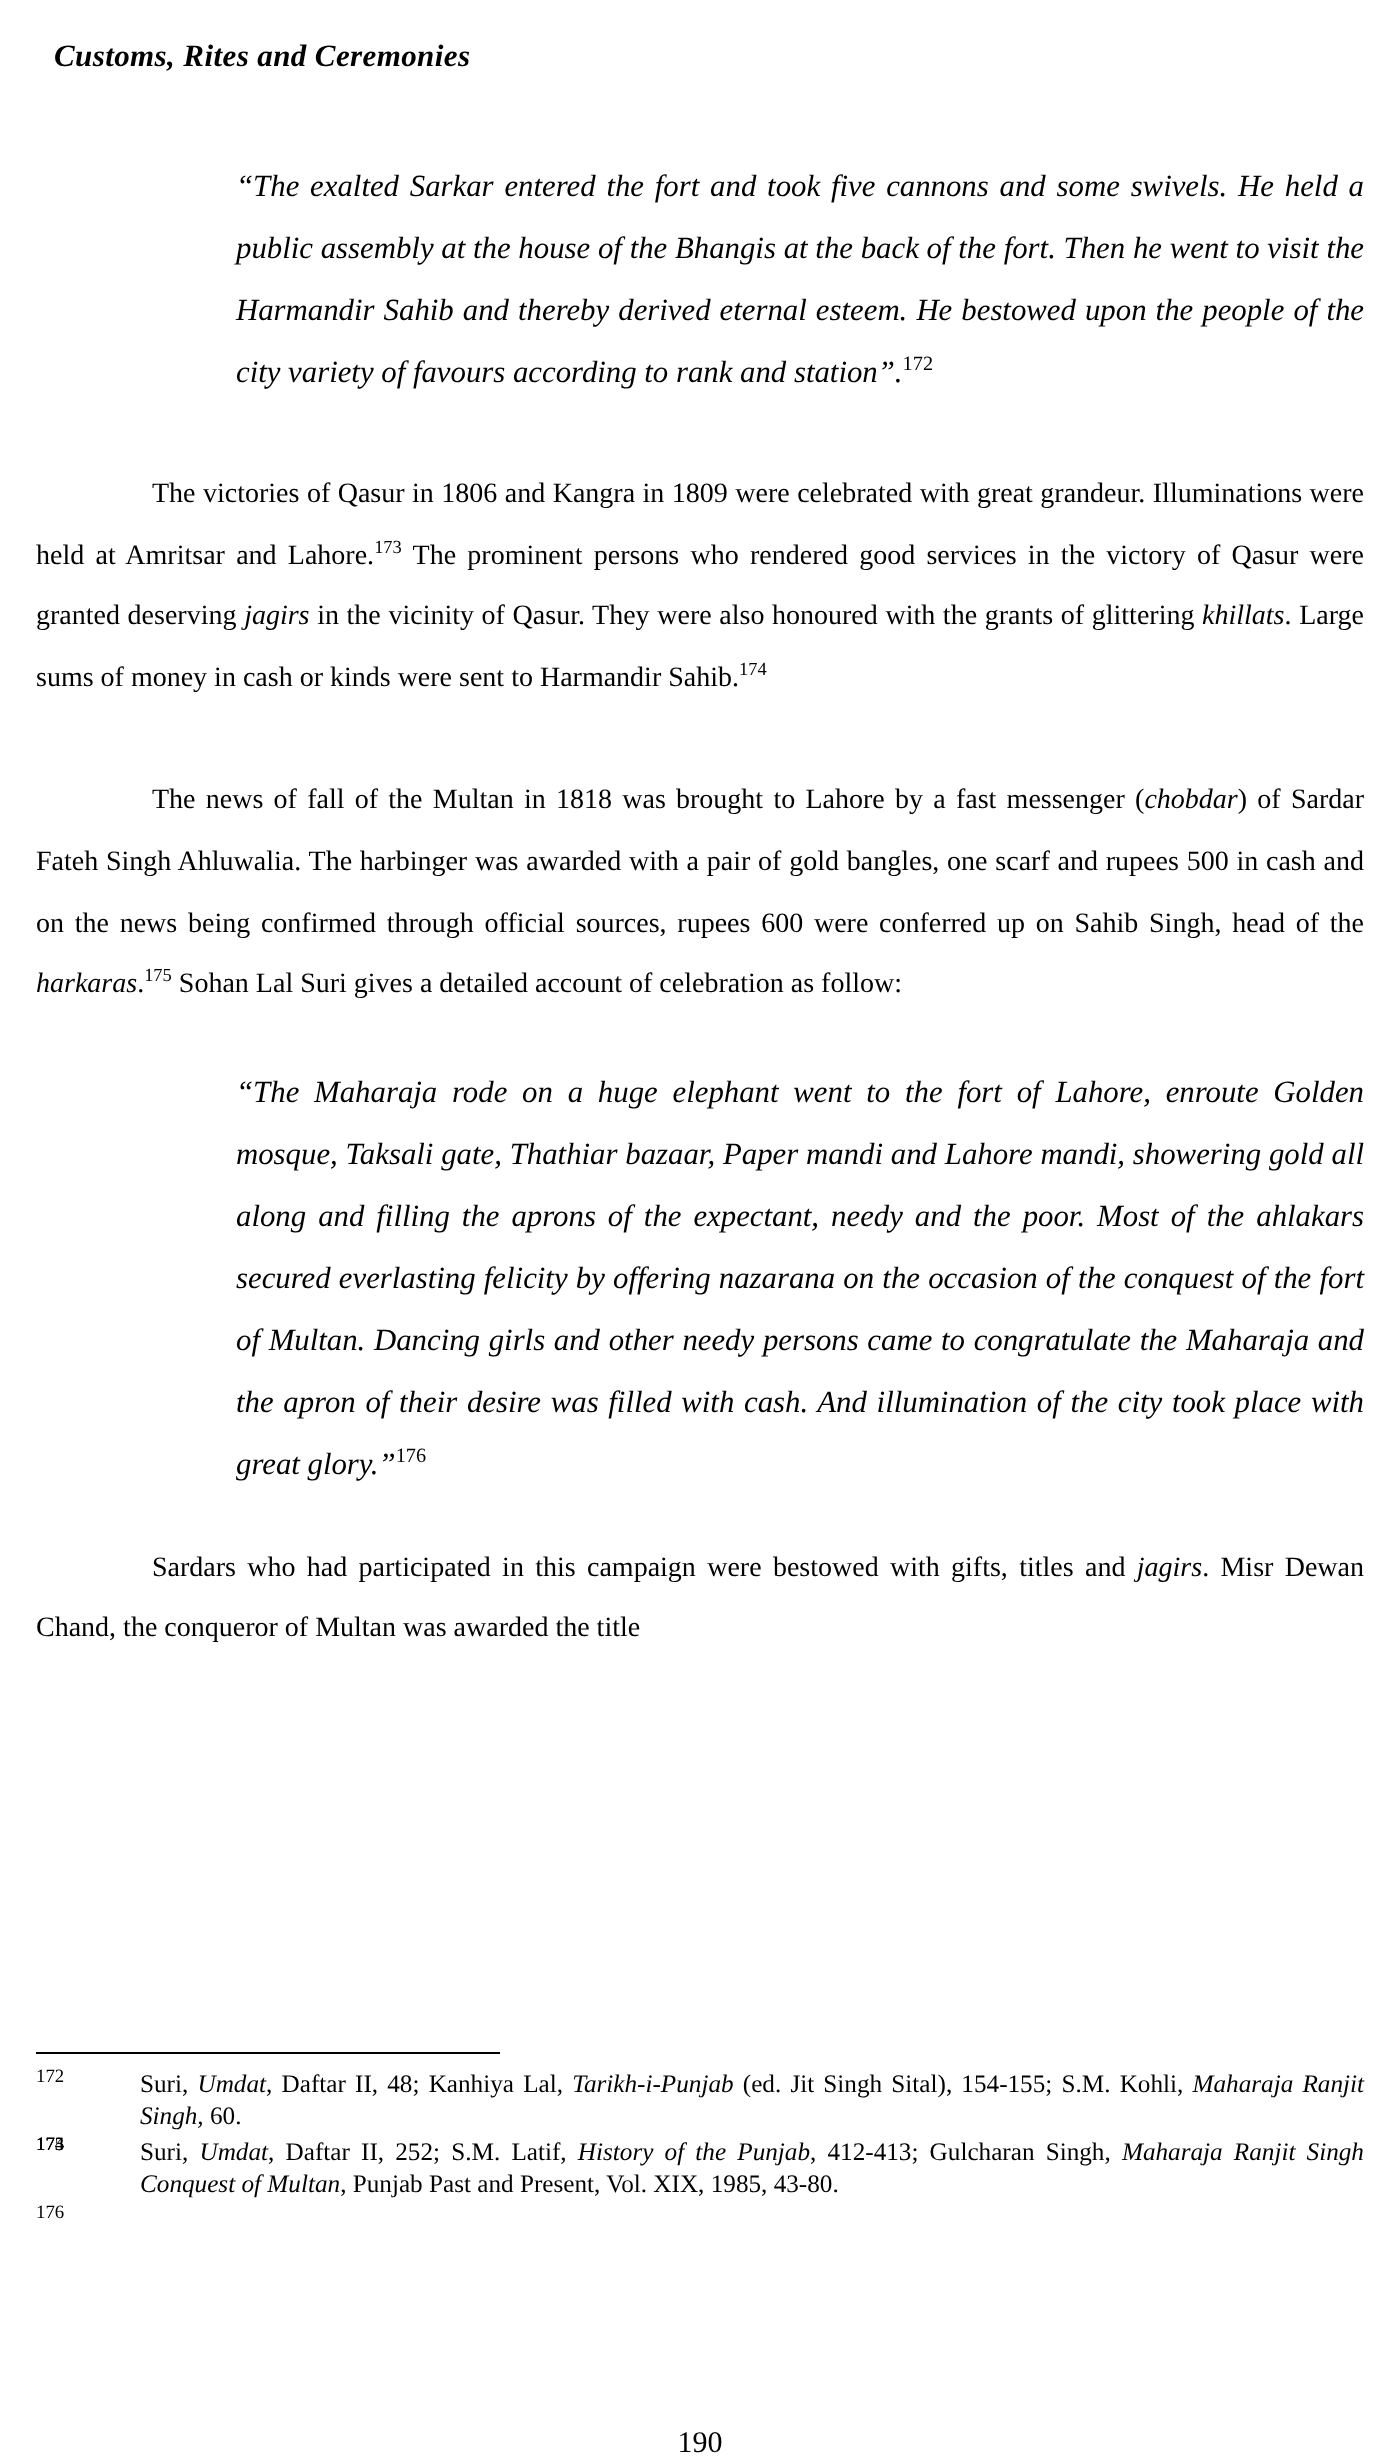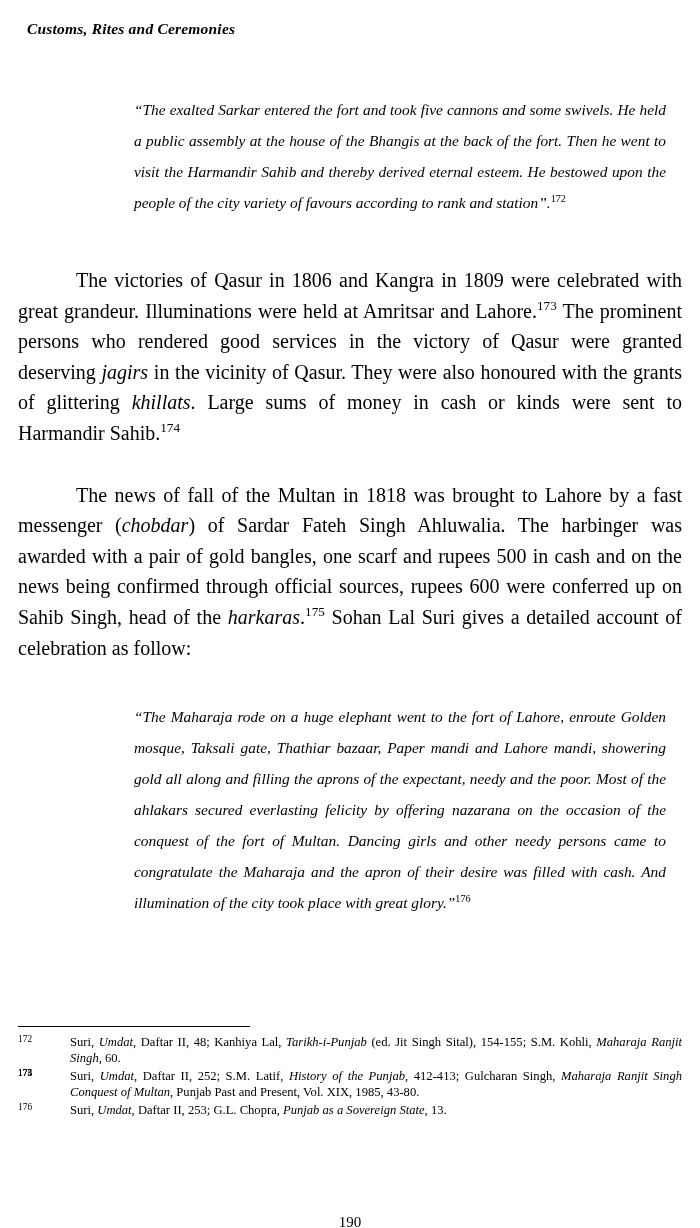--- a/index.html
+++ b/index.html
@@ -36,29 +36,29 @@
   
   .content {
     position: absolute;
     left: 18px;
     top: 78px;
     width: 664px;
   }
 
   p.body-para {
     margin: 0 0 0 0;
-    font-size: 20px;
+    font-size: 14px;
     line-height: 30.6px;
     text-align: justify;
     text-indent: 58px;
     text-justify: inter-word;
   }
 
   .blockquote {
-    margin: 16px;
+    margin: 0;
     padding: 0 0 0 100px;
     font-size: 15.4px;
     font-style: italic;
     line-height: 31px;
     text-align: justify;
   }
 
   .spacer-lg { height: 31px; }
   .spacer-md { height: 22px; }
 
@@ -132,29 +132,30 @@
     <p class="body-para"><span>The news of fall of the Multan in 1818 was brought to Lahore by a fast messenger (</span><em>chobdar</em><span>) of Sardar Fateh Singh Ahluwalia. The harbinger was awarded with a pair of gold bangles, one scarf and rupees 500 in cash and on the news being confirmed through official sources, rupees 600 were conferred up on Sahib Singh, head of the </span><em>harkaras</em><span>.</span><sup>175</sup><span>  Sohan Lal Suri gives a detailed account of celebration as follow:</span></p>
 
     <div class="spacer-md"></div>
 
     <blockquote class="blockquote">
       <span>“The Maharaja rode on a huge elephant went to the fort of Lahore, enroute Golden mosque, Taksali gate, Thathiar bazaar, Paper mandi and Lahore mandi, showering gold all along and filling the aprons of the expectant, needy and the poor. Most of the ahlakars secured everlasting felicity by offering nazarana on the occasion of the conquest of the fort of Multan. Dancing girls and other needy persons came to congratulate the Maharaja and the apron of their desire was filled with cash. And illumination of the city took place with great glory.”</span><sup>176</sup>
     </blockquote>
 
     <div class="spacer-md"></div>
 
+    <p class="body-para"><span>Sardars who had participated in this campaign were bestowed with gifts, titles and </span><em>jagirs</em><span>. Misr Dewan Chand, the conqueror of Multan was awarded the title</span></p>
 
   </div>
 
   <div class="footnotes">
     <div class="fn-rule"></div>
     <div id="fn-list">
         <div class="fn"><span class="fn-num">172</span><span><span>Suri, </span><em>Umdat</em><span>, Daftar II, 48; Kanhiya Lal, </span><em>Tarikh-i-Punjab</em><span> (ed. Jit Singh Sital), 154-155; S.M. Kohli, </span><em>Maharaja Ranjit Singh,</em><span> 60.</span></span></div>
         <div class="fn"><span class="fn-num">173</span></div>
         <div class="fn"><span class="fn-num">174</span></div>
         <div class="fn"><span class="fn-num">175</span><span><span>Suri, </span><em>Umdat</em><span>, Daftar II, 252; S.M. Latif, </span><em>History of the Punjab</em><span>, 412-413; Gulcharan Singh, </span><em>Maharaja Ranjit Singh Conquest of Multan</em><span>, Punjab Past and Present, Vol. XIX, 1985, 43-80.</span></span></div>
-        <div class="fn"><span class="fn-num">176</span><span><span>Suri, </span><em>Umdat</em><span>, Daftar II, 253; G.L. Chopra, </span><em>Punjab as a Sovereign State</em><span>, 13.</span></span></div>
+        <div class="fn"><span class="fn-num">176</span></div>
       </div>
   </div>
 
   <div class="folio">190</div>
 
 </div>
 
 </body></html>

